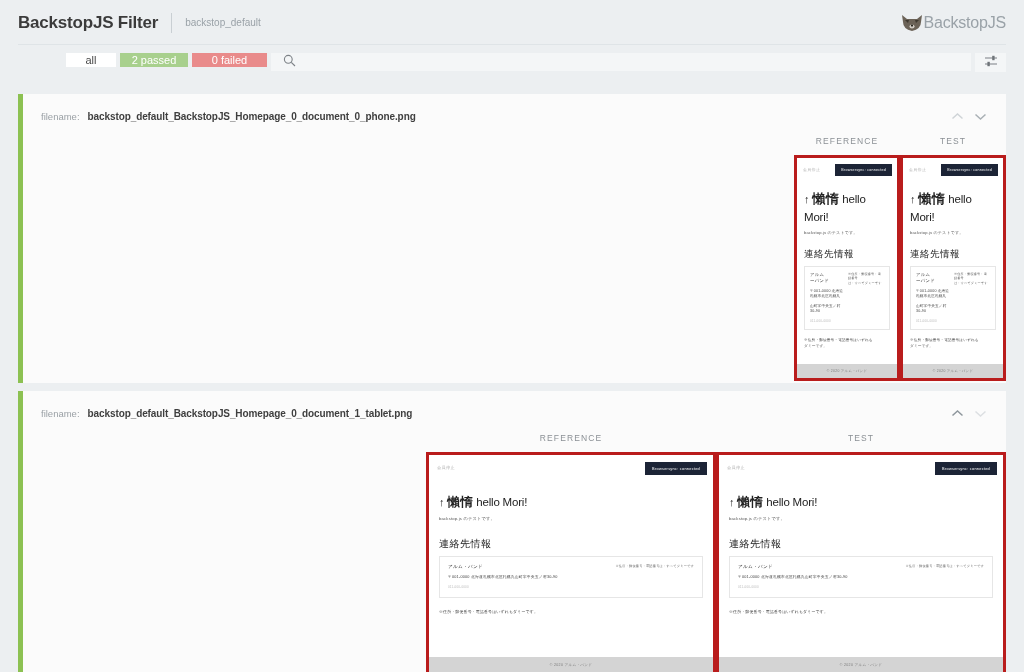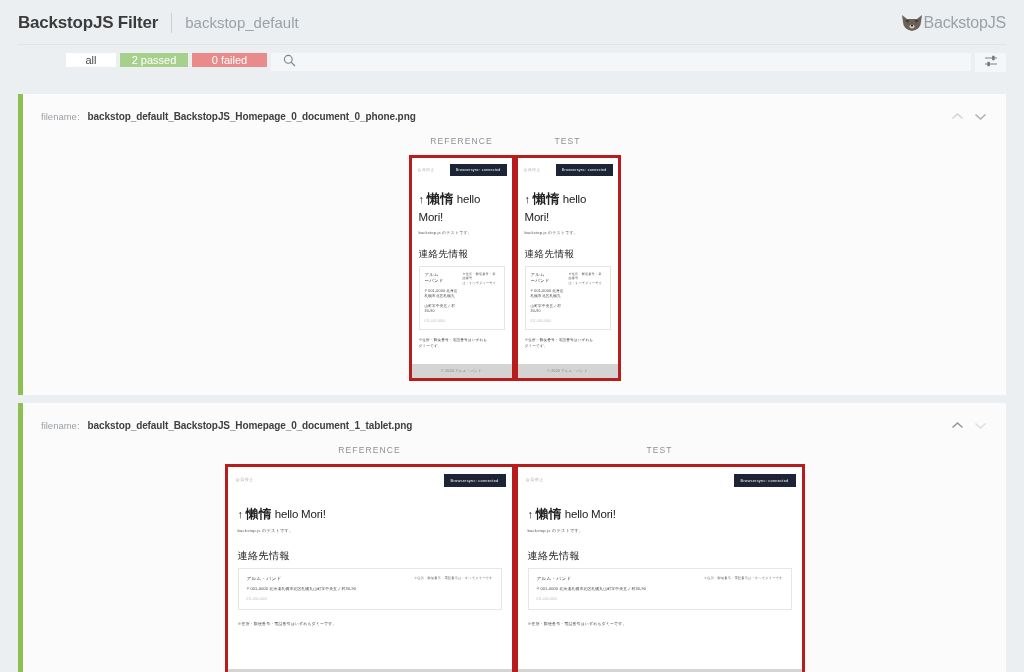--- a/index.html
+++ b/index.html
@@ -26,21 +26,21 @@
     color: #3b3b3b;
     letter-spacing: -0.2px;
   }
   .header-divider {
     width: 1px;
     height: 20px;
     background: #c9cfd3;
     margin: 0 13px;
   }
   .header-sub {
-    font-size: 15px;
+    font-size: 10px;
     color: #9aa2a8;
   }
   .brand {
     margin-left: auto;
     display: flex;
     align-items: center;
   }
   .brand-name {
     font-size: 16px;
     color: #9aa2a8;
@@ -160,22 +160,22 @@
   }
   .chev {
     width: 20px; height: 16px;
     display: flex; align-items: center; justify-content: center;
     cursor: pointer;
   }
 
   
   .compare {
     display: flex;
-    justify-content: center;
-    padding: 12px 0 14px 0;
+    justify-content: flex-end;
+    padding: 12px 0 2px 0;
   }
   .side { display: flex; flex-direction: column; align-items: center; }
   .side-label {
     font-size: 8.5px;
     color: #8b9095;
     letter-spacing: 1.1px;
     margin-bottom: 9px;
   }
 
   

